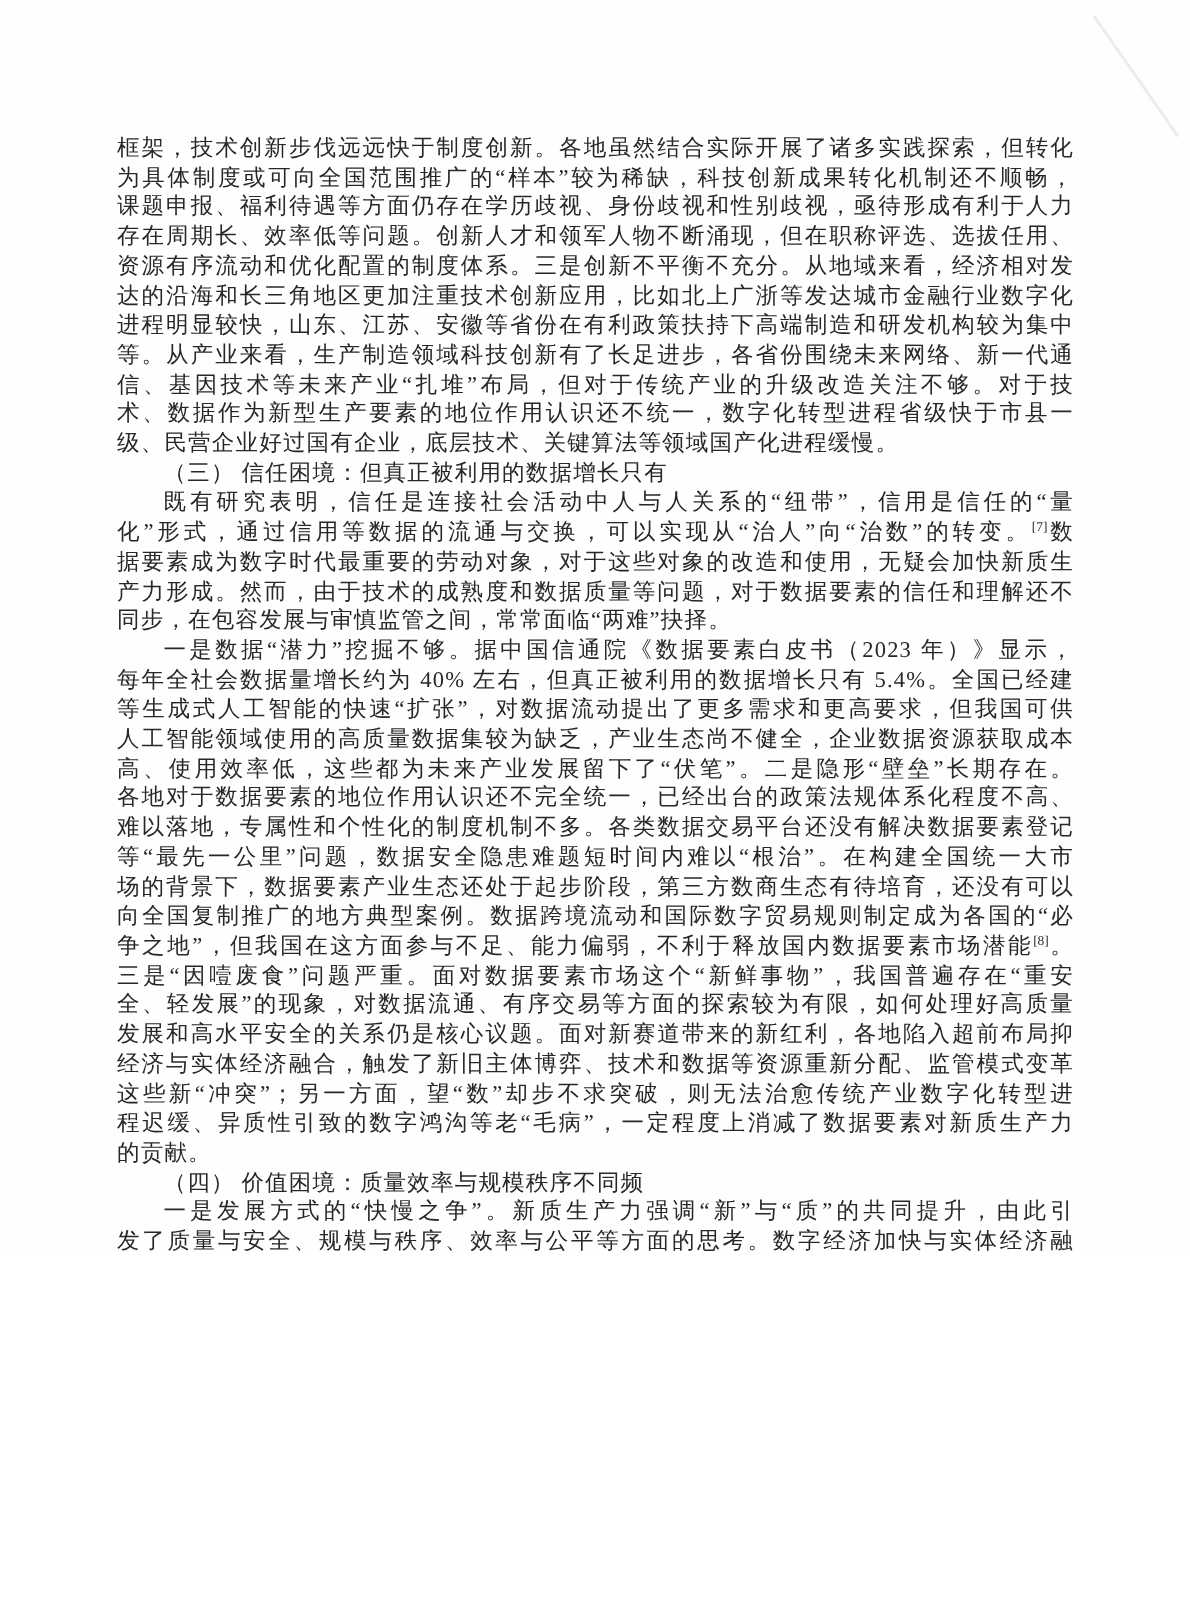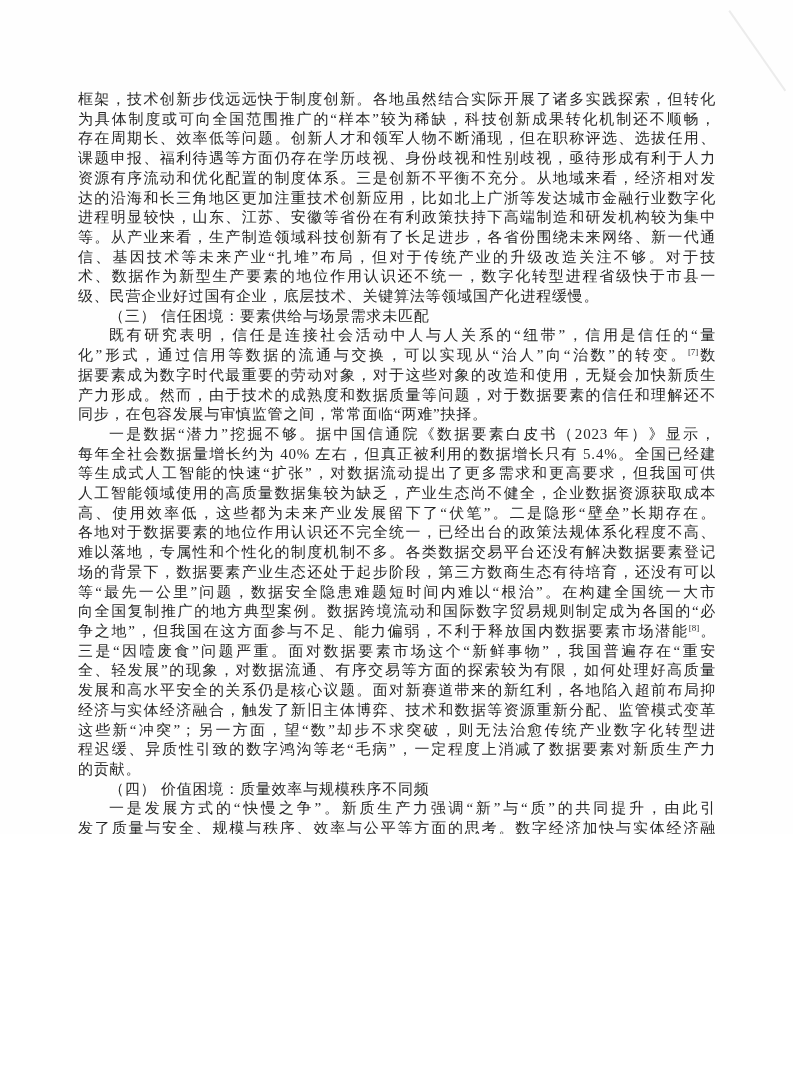--- a/index.html
+++ b/index.html
@@ -55,50 +55,50 @@
 </style>
 </head>
 <body>
 
 <div class="page">
   <div class="scan-artifact"></div>
   <div class="doc-text">
       <div class="block">
         <div class="line full">框架，技术创新步伐远远快于制度创新。各地虽然结合实际开展了诸多实践探索，但转化</div>
         <div class="line full">为具体制度或可向全国范围推广的“样本”较为稀缺，科技创新成果转化机制还不顺畅，</div>
+        <div class="line full">课题申报、福利待遇等方面仍存在学历歧视、身份歧视和性别歧视，亟待形成有利于人力</div>
         <div class="line full">存在周期长、效率低等问题。创新人才和领军人物不断涌现，但在职称评选、选拔任用、</div>
-        <div class="line full">课题申报、福利待遇等方面仍存在学历歧视、身份歧视和性别歧视，亟待形成有利于人力</div>
         <div class="line full">资源有序流动和优化配置的制度体系。三是创新不平衡不充分。从地域来看，经济相对发</div>
         <div class="line full">达的沿海和长三角地区更加注重技术创新应用，比如北上广浙等发达城市金融行业数字化</div>
         <div class="line full">进程明显较快，山东、江苏、安徽等省份在有利政策扶持下高端制造和研发机构较为集中</div>
         <div class="line full">等。从产业来看，生产制造领域科技创新有了长足进步，各省份围绕未来网络、新一代通</div>
         <div class="line full">信、基因技术等未来产业“扎堆”布局，但对于传统产业的升级改造关注不够。对于技</div>
         <div class="line full">术、数据作为新型生产要素的地位作用认识还不统一，数字化转型进程省级快于市县一</div>
         <div class="line">级、民营企业好过国有企业，底层技术、关键算法等领域国产化进程缓慢。</div>
       </div>
       <div class="block">
-        <div class="line indent">（三） 信任困境：要素供给与场景需求未匹配</div>
+        <div class="line indent">（三） 信任困境：但真正被利用的数据增长只有</div>
       </div>
       <div class="block">
         <div class="line full indent">既有研究表明，信任是连接社会活动中人与人关系的“纽带”，信用是信任的“量</div>
         <div class="line full">化”形式，通过信用等数据的流通与交换，可以实现从“治人”向“治数”的转变。<sup class="fn">[7]</sup>数</div>
         <div class="line full">据要素成为数字时代最重要的劳动对象，对于这些对象的改造和使用，无疑会加快新质生</div>
         <div class="line full">产力形成。然而，由于技术的成熟度和数据质量等问题，对于数据要素的信任和理解还不</div>
         <div class="line">同步，在包容发展与审慎监管之间，常常面临“两难”抉择。</div>
       </div>
       <div class="block">
         <div class="line full indent">一是数据“潜力”挖掘不够。据中国信通院《数据要素白皮书（2023 年）》显示，</div>
         <div class="line full">每年全社会数据量增长约为 40% 左右，但真正被利用的数据增长只有 5.4%。全国已经建</div>
         <div class="line full">等生成式人工智能的快速“扩张”，对数据流动提出了更多需求和更高要求，但我国可供</div>
         <div class="line full">人工智能领域使用的高质量数据集较为缺乏，产业生态尚不健全，企业数据资源获取成本</div>
         <div class="line full">高、使用效率低，这些都为未来产业发展留下了“伏笔”。二是隐形“壁垒”长期存在。</div>
         <div class="line full">各地对于数据要素的地位作用认识还不完全统一，已经出台的政策法规体系化程度不高、</div>
         <div class="line full">难以落地，专属性和个性化的制度机制不多。各类数据交易平台还没有解决数据要素登记</div>
+        <div class="line full">等“最先一公里”问题，数据安全隐患难题短时间内难以“根治”。在构建全国统一大市</div>
         <div class="line full">场的背景下，数据要素产业生态还处于起步阶段，第三方数商生态有待培育，还没有可以</div>
-        <div class="line full">等“最先一公里”问题，数据安全隐患难题短时间内难以“根治”。在构建全国统一大市</div>
         <div class="line full">向全国复制推广的地方典型案例。数据跨境流动和国际数字贸易规则制定成为各国的“必</div>
         <div class="line full">争之地”，但我国在这方面参与不足、能力偏弱，不利于释放国内数据要素市场潜能<sup class="fn">[8]</sup>。</div>
         <div class="line full">三是“因噎废食”问题严重。面对数据要素市场这个“新鲜事物”，我国普遍存在“重安</div>
         <div class="line full">全、轻发展”的现象，对数据流通、有序交易等方面的探索较为有限，如何处理好高质量</div>
         <div class="line full">发展和高水平安全的关系仍是核心议题。面对新赛道带来的新红利，各地陷入超前布局抑</div>
         <div class="line full">经济与实体经济融合，触发了新旧主体博弈、技术和数据等资源重新分配、监管模式变革</div>
         <div class="line full">这些新“冲突”；另一方面，望“数”却步不求突破，则无法治愈传统产业数字化转型进</div>
         <div class="line full">程迟缓、异质性引致的数字鸿沟等老“毛病”，一定程度上消减了数据要素对新质生产力</div>
         <div class="line">的贡献。</div>
       </div>

